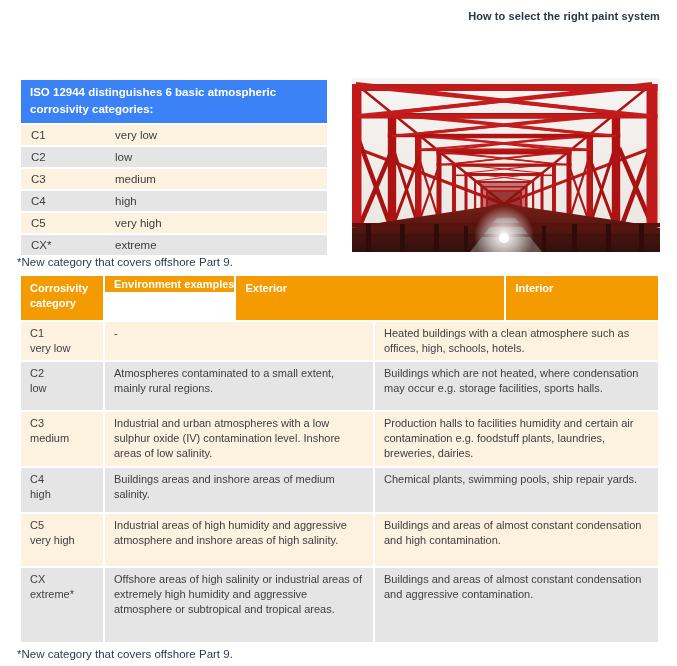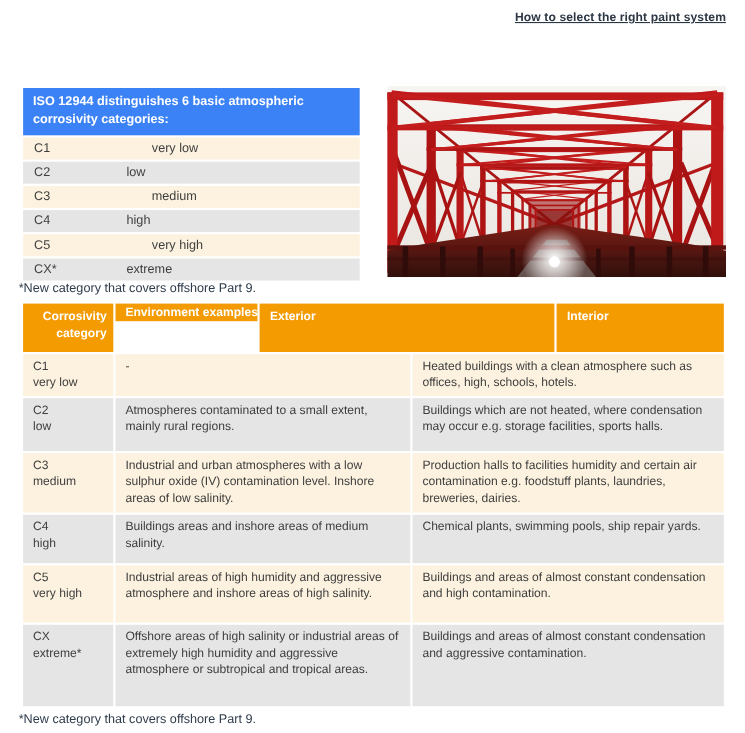--- a/index.html
+++ b/index.html
@@ -2,45 +2,45 @@
 <html><head>
 <meta charset="utf-8">
 <style>
   html,body{margin:0;padding:0;}
   body{
     width:677px;height:666px;position:relative;background:#ffffff;
     font-family:"Liberation Sans",sans-serif;overflow:hidden;
   }
   .page-title{
     position:absolute;top:10px;right:17px;
-    font-size:11px;font-weight:bold;color:#2c3744;letter-spacing:.1px;text-decoration:underline;
+    font-size:11px;font-weight:bold;color:#2c3744;letter-spacing:.1px;
   }
   
   .intro-table{position:absolute;left:21px;top:80px;width:306px;}
   .intro-header{
     background:#3b82f6;color:#fff;font-weight:bold;font-size:11.5px;
     line-height:1.45;padding:4px 12px 6px 9px;margin-bottom:2px;box-sizing:border-box;
   }
   .intro-row{display:flex;align-items:center;height:20px;margin-bottom:2px;
     font-size:11.5px;color:#3e3e3e;}
-  .row-light{background:#FCF2DF;gap:23px;}
+  .row-light{background:#FCF2DF;}
   .row-dark{background:#e5e5e5;}
   .intro-code{width:84px;padding-left:10px;}
   .intro-level{flex:1;}
   .footnote{position:absolute;left:17px;font-size:11.5px;color:#2f3c4b;}
   .fn-top{top:256px;}
   .fn-bottom{top:648px;}
   
   .bridge-photo{position:absolute;left:352px;top:78px;width:308px;height:174px;overflow:hidden;}
   .bridge-photo svg{display:block;}
   
   .env-table{position:absolute;left:21px;top:276px;width:637px;font-size:11px;color:#3e3e3e;}
   .env-header{display:flex;gap:2px;margin-bottom:2px;height:44px;}
   .hc{background:#F39B00;color:#fff;font-weight:bold;box-sizing:border-box;}
-  .hc-corr{width:82px;padding:5px 6px 0 9px;line-height:1.35;text-align:right;}
+  .hc-corr{width:82px;padding:5px 6px 0 9px;line-height:1.35;}
   .hdr-right{flex:1;display:flex;flex-direction:row;gap:2px;}
   .hc-group{height:16px;padding:2px 0 0 9px;}
   .hdr-sub{display:flex;gap:2px;flex:1;}
   .hc-ext{width:268px;padding:6px 0 12px 9px;}
   .hc-int{flex:1;padding:6px 0 0 9px;}
   .env-row{display:flex;gap:2px;margin-bottom:2px;}
   .cell{padding:4px 9px 5px;box-sizing:border-box;line-height:1.34;}
   .c-code{width:82px;padding-left:9px;}
   .c-ext{width:268px;}
   .c-int{flex:1;}

